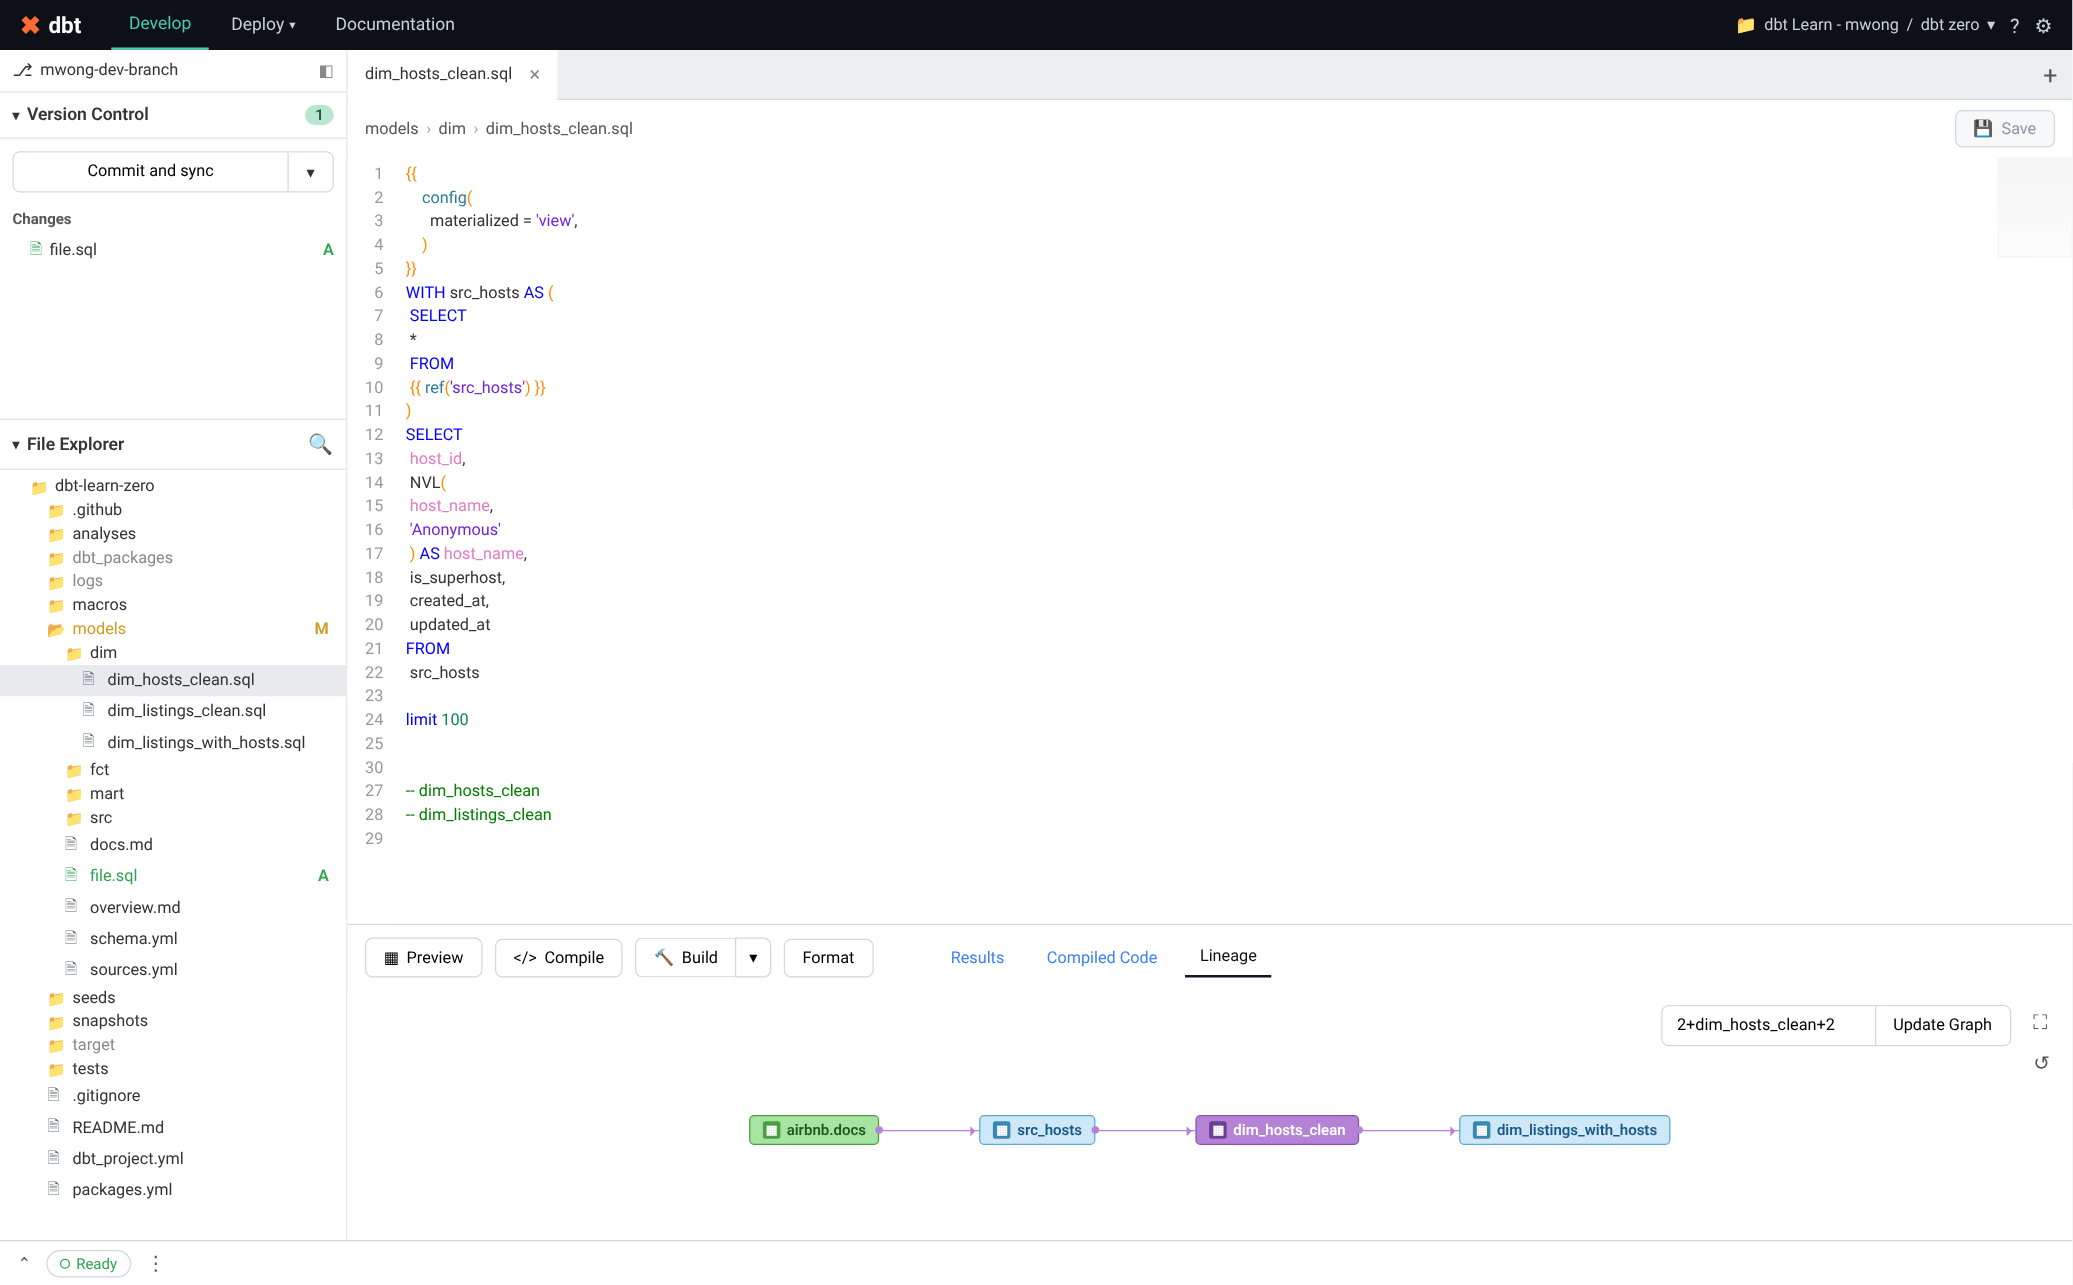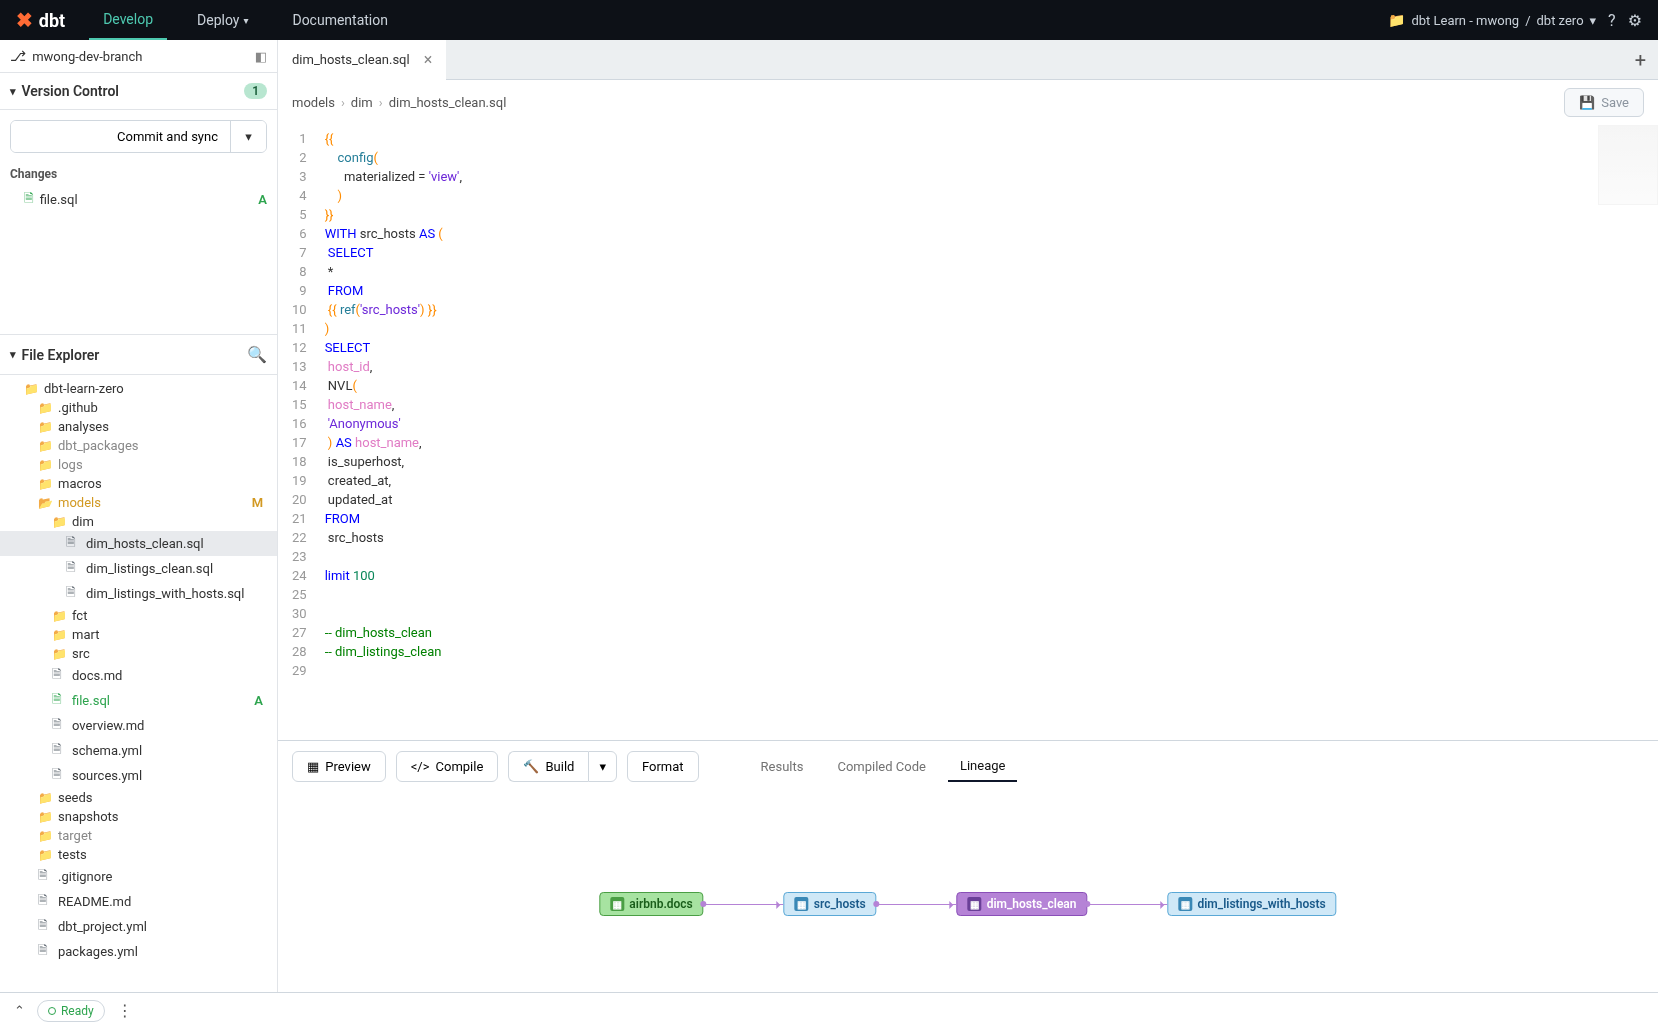--- a/index.html
+++ b/index.html
@@ -2,38 +2,38 @@
 <html><head>
 <meta charset="utf-8">
 <style>
 *{box-sizing:border-box;margin:0;padding:0;font-family:-apple-system,BlinkMacSystemFont,"Segoe UI",Roboto,sans-serif}
 body{background:#fff;color:#333;font-size:13px;overflow:hidden}
 .app{display:flex;flex-direction:column;height:100vh;width:100vw}
 .topbar{background:#0d1117;height:40px;display:flex;align-items:center;padding:0 16px;color:#fff}
 .logo{display:flex;align-items:center;gap:6px;margin-right:24px}
 .logo-icon{color:#ff6b35;font-size:20px;font-weight:bold}
 .logo-text{font-weight:700;font-size:18px;color:#fff}
-.nav{display:flex;gap:16px}
+.nav{display:flex;gap:4px}
 .nav-item{padding:0 14px;height:40px;display:flex;align-items:center;color:#c9d1d9;cursor:pointer;font-size:14px}
 .nav-item.active{color:#4ec9b0;border-bottom:2px solid #4ec9b0}
 .nav-item .chev{margin-left:4px;font-size:10px}
 .topbar-right{margin-left:auto;display:flex;align-items:center;gap:12px;color:#c9d1d9;font-size:13px}
 .project-sel{display:flex;align-items:center;gap:6px}
 .folder-ic{font-size:14px}
 .tbr-ic{cursor:pointer;font-size:16px}
 .main{display:flex;flex:1;overflow:hidden}
 .sidebar{width:278px;border-right:1px solid #e1e4e8;display:flex;flex-direction:column;background:#fff;overflow:hidden}
 .branch-row{display:flex;align-items:center;padding:8px 10px;border-bottom:1px solid #e1e4e8;gap:6px;font-size:13px}
 .branch-ic{font-size:14px}
 .branch-right{margin-left:auto;color:#888;cursor:pointer}
 .vc-header{display:flex;align-items:center;padding:10px;border-bottom:1px solid #e1e4e8;font-weight:600;font-size:14px}
 .vc-header .chev{margin-right:6px;font-size:11px}
 .vc-badge{margin-left:auto;background:#b8e6d0;color:#1a5e3a;border-radius:10px;padding:1px 8px;font-size:12px;font-weight:600}
 .commit-box{margin:10px;display:flex;border:1px solid #d0d7de;border-radius:6px;overflow:hidden}
-.commit-btn{flex:1;padding:8px 12px;background:#fff;border:none;text-align:right;cursor:pointer;font-size:13px}
+.commit-btn{flex:1;padding:8px 12px;background:#fff;border:none;text-align:center;cursor:pointer;font-size:13px}
 .commit-drop{width:36px;border-left:1px solid #d0d7de;background:#fff;display:flex;align-items:center;justify-content:center;cursor:pointer}
 .changes-label{padding:4px 10px;font-size:12px;font-weight:700;color:#555}
 .change-row{display:flex;align-items:center;padding:4px 10px 4px 24px;font-size:13px}
 .file-ic{margin-right:6px;color:#2da44e;font-size:12px}
 .change-status{margin-left:auto;color:#2da44e;font-weight:600}
 .sidebar-spacer{flex:0 0 120px}
 .fe-header{display:flex;align-items:center;padding:10px;border-top:1px solid #e1e4e8;border-bottom:1px solid #e1e4e8;font-weight:600;font-size:14px}
 .fe-header .chev{margin-right:6px;font-size:11px}
 .fe-search{margin-left:auto;cursor:pointer;font-size:16px;color:#555}
 .tree{flex:1;overflow-y:auto;padding:4px 0;font-size:13px}
@@ -61,21 +61,21 @@
 .gutter{background:#fff;color:#999;text-align:right;padding:4px 10px 4px 14px;user-select:none;line-height:19px;border-right:0}
 .code{flex:1;padding:4px 8px;line-height:19px;white-space:pre;overflow:auto}
 .tok-kw{color:#0000ff}.tok-fn{color:#267f99}.tok-str{color:#6d28d9}.tok-num{color:#098658}.tok-brace{color:#ff8c00}.tok-id{color:#e07bc4}.tok-comm{color:#008000}
 .minimap{position:absolute;right:0;top:0;width:60px;height:80px;background:linear-gradient(180deg,#f0f0f0,#fafafa);opacity:0.6;font-size:2px;overflow:hidden;border:1px solid #eee}
 .bottom-panel{border-top:1px solid #d0d7de;background:#fff;display:flex;flex-direction:column}
 .bp-tabs{display:flex;align-items:center;padding:10px 14px;gap:10px}
 .bp-btn{display:flex;align-items:center;gap:6px;padding:7px 14px;border:1px solid #d0d7de;border-radius:6px;background:#fff;cursor:pointer;font-size:13px}
 .bp-btn-group{display:flex}
 .bp-btn-group .bp-btn:first-child{border-radius:6px 0 0 6px;border-right:none}
 .bp-btn-group .bp-btn:last-child{border-radius:0 6px 6px 0;padding:7px 10px}
-.bp-tab{padding:7px 12px;cursor:pointer;color:#737373;font-size:13px}
+.bp-tab{padding:7px 12px;cursor:pointer;color:#3b82f6;font-size:13px}
 .bp-tab.active{border-bottom:2px solid #0f172a;color:#111}
 .bp-spacer{width:30px}
 .lineage{flex:1;position:relative;min-height:200px;background:#fff}
 .lin-controls{position:absolute;top:12px;right:14px;display:flex;gap:0;align-items:flex-start}
 .lin-input-group{display:flex;border:1px solid #d0d7de;border-radius:6px;overflow:hidden}
 .lin-input{border:none;padding:8px 12px;font-size:13px;width:170px;outline:none}
 .lin-update{border:none;border-left:1px solid #d0d7de;padding:8px 14px;background:#fff;cursor:pointer;font-size:13px}
 .lin-icons{display:flex;flex-direction:column;gap:6px;margin-left:14px}
 .lin-ic{cursor:pointer;color:#555;font-size:16px;padding:4px}
 .lin-graph{position:absolute;top:100px;left:50%;transform:translateX(-50%);display:flex;align-items:center;gap:0}
@@ -377,20 +377,30 @@
                 <span>▾</span>
               </button>
           </div>
           <button class="bp-btn">Format</button>
           <div class="bp-spacer"></div>
           <div class="bp-tab">Results</div>
           <div class="bp-tab">Compiled Code</div>
           <div class="bp-tab active">Lineage</div>
         </div>
         <div class="lineage">
+          <div class="lin-controls">
+            <div class="lin-input-group">
+              <input class="lin-input" value="2+dim_hosts_clean+2" style="">
+              <button class="lin-update">Update Graph</button>
+            </div>
+            <div class="lin-icons">
+              <span class="lin-ic">⛶</span>
+              <span class="lin-ic">↺</span>
+            </div>
+          </div>
           <div class="lin-graph">
             <div class="node green">
                 <span class="node-ic">▦</span>
                 <span>airbnb.docs</span>
               </div>
             <div class="edge">
                 <span class="dot"></span>
               </div>
             <div class="node blue">
                 <span class="node-ic">▦</span>

